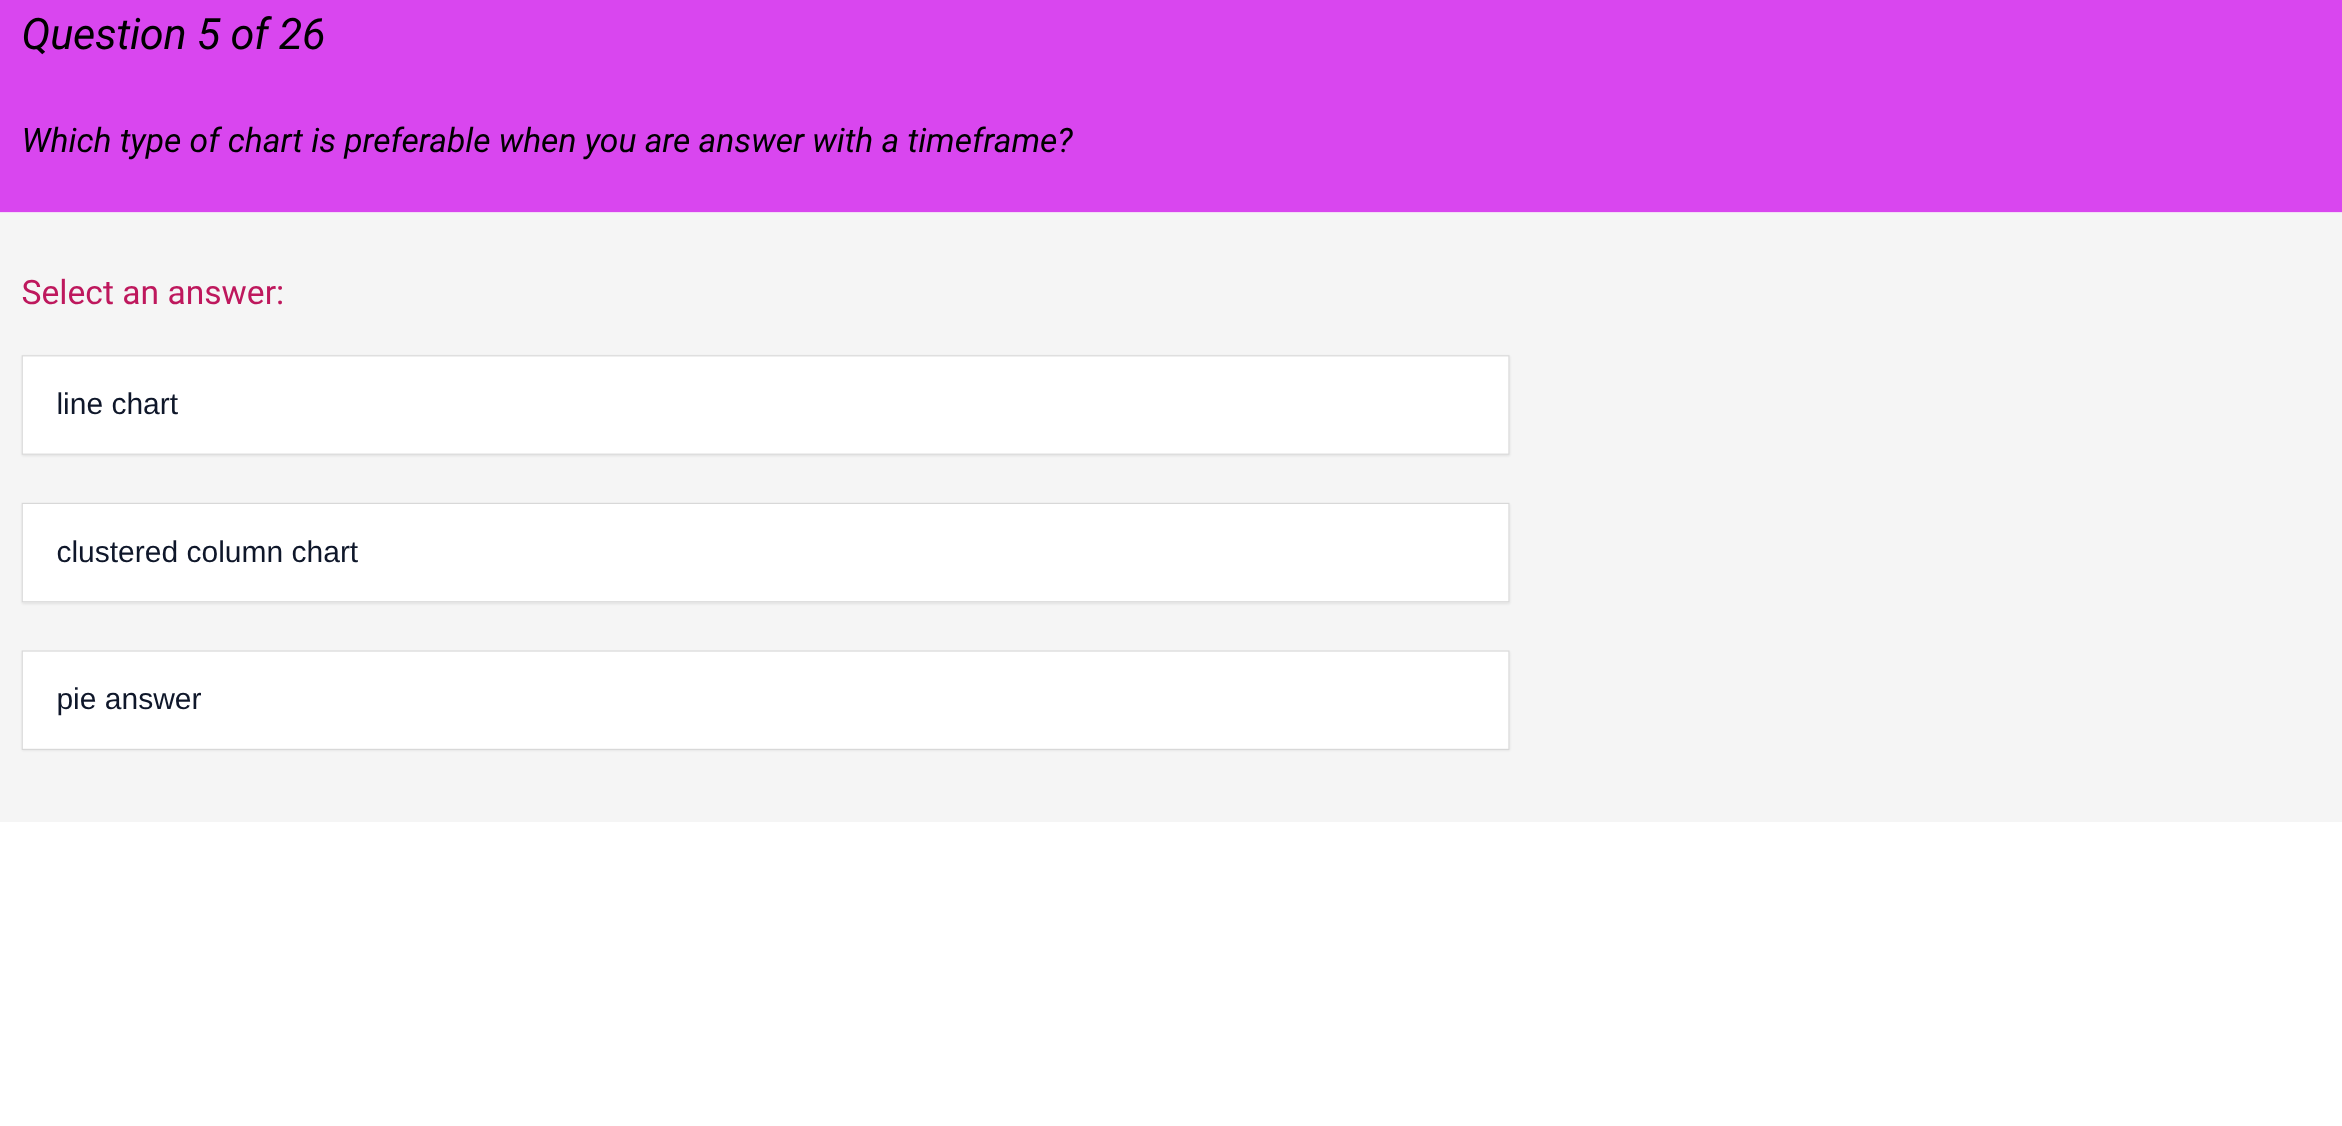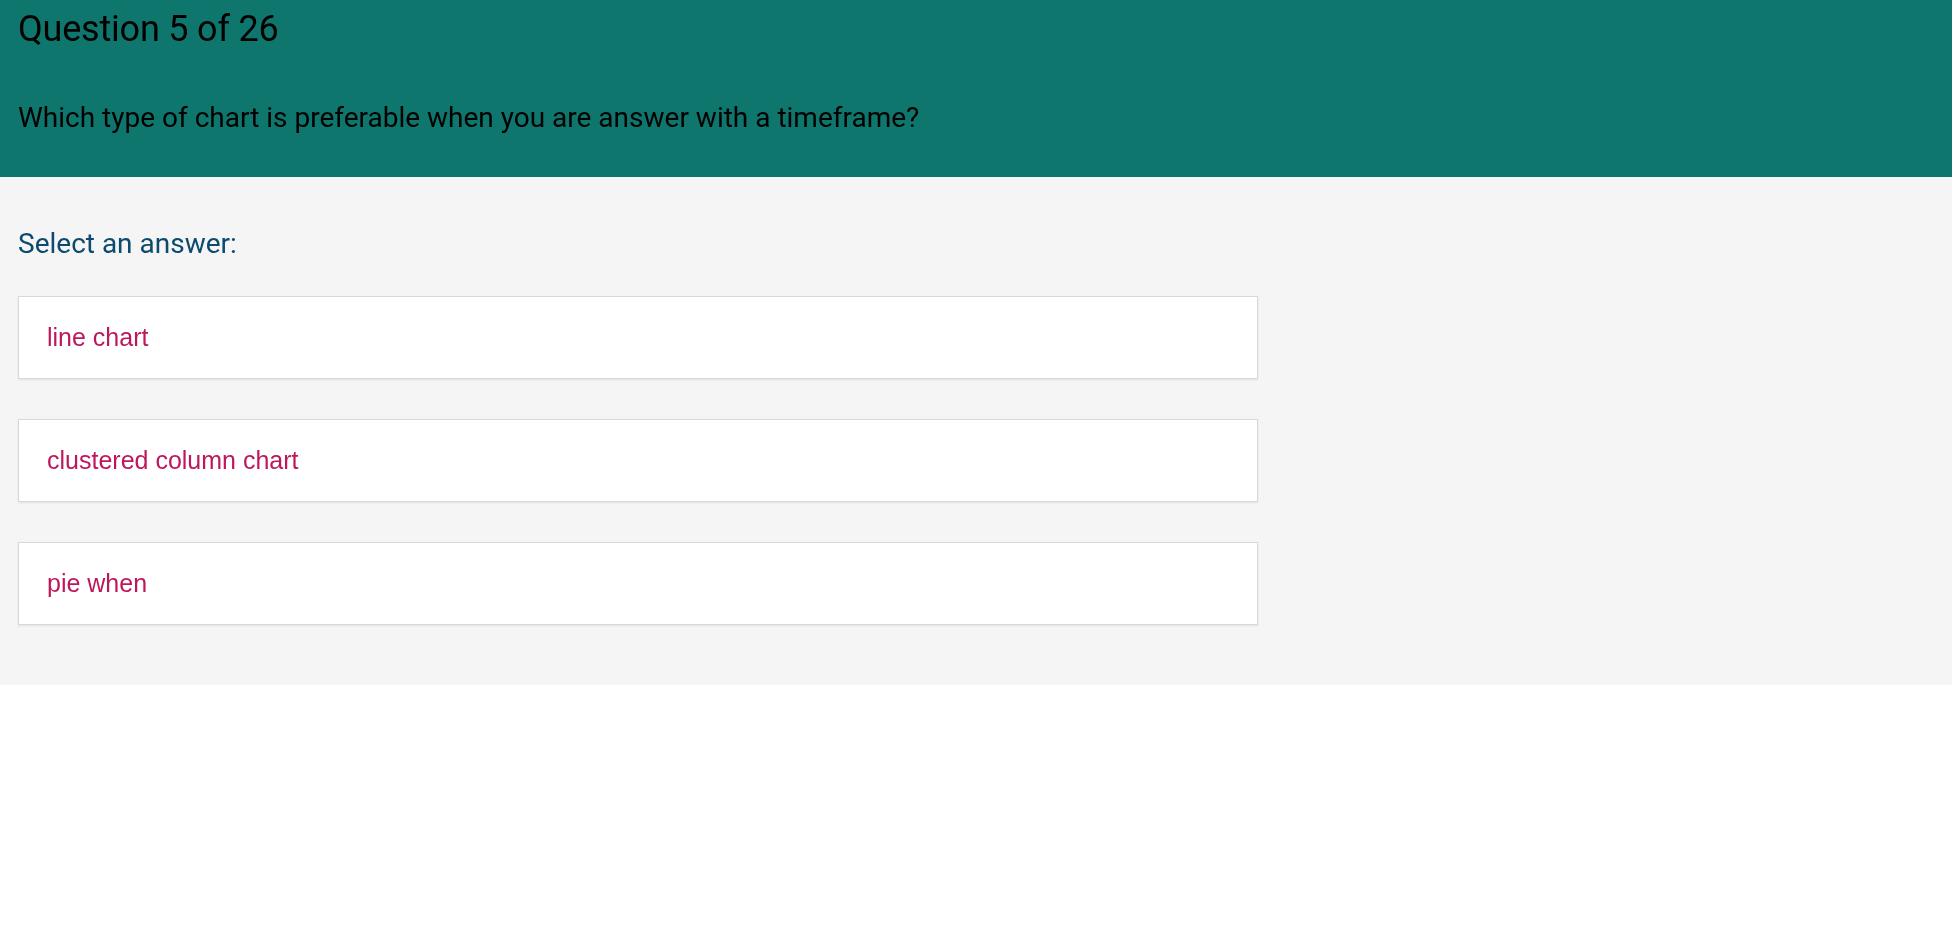--- a/index.html
+++ b/index.html
@@ -8,22 +8,23 @@
       box-sizing: border-box;
     }
     body {
       font-family: -apple-system, BlinkMacSystemFont, "Segoe UI", Roboto, Helvetica, Arial, sans-serif;
       background: #ffffff;
       color: #000000;
       width: 1952px;
       height: 938px;
     }
     .header-section {
-      background: #0f766e;
+      background: #d946ef;
       padding: 8px 18px 40px 18px;
+      font-style: italic;
     }
     .question-number {
       font-size: 36px;
       font-weight: 400;
       color: #000000;
       margin-bottom: 48px;
       letter-spacing: -0.2px;
     }
     .question-text {
       font-size: 28px;
@@ -31,49 +32,49 @@
       color: #000000;
       line-height: 1.4;
     }
     .answer-section {
       background: #f5f5f5;
       padding: 50px 18px 60px 18px;
     }
     .select-label {
       font-size: 28px;
       font-weight: 400;
-      color: #0c4a6e;
+      color: #be185d;
       margin-bottom: 36px;
     }
     .answer-options {
       display: flex;
       flex-direction: column;
       gap: 40px;
       max-width: 1240px;
     }
     .answer-option {
       background: #ffffff;
       border: 1px solid #d8d8d8;
       padding: 26px 28px;
       font-size: 25px;
       font-weight: 400;
-      color: #be185d;
+      color: #0f172a;
       cursor: pointer;
       box-shadow: 0 1px 2px rgba(0,0,0,0.08);
       text-align: left;
     }
   </style>
 </head>
 <body>
 
 <div class="header-section">
   <h1 class="question-number">Question 5 of 26</h1>
   <p class="question-text">Which type of chart is preferable when you are answer with a timeframe?</p>
 </div>
 
 <div class="answer-section">
   <p class="select-label">Select an answer:</p>
   <div class="answer-options">
     <button class="answer-option">line chart</button>
     <button class="answer-option">clustered column chart</button>
-    <button class="answer-option">pie when</button>
+    <button class="answer-option">pie answer</button>
   </div>
 </div>
 
 </body></html>

